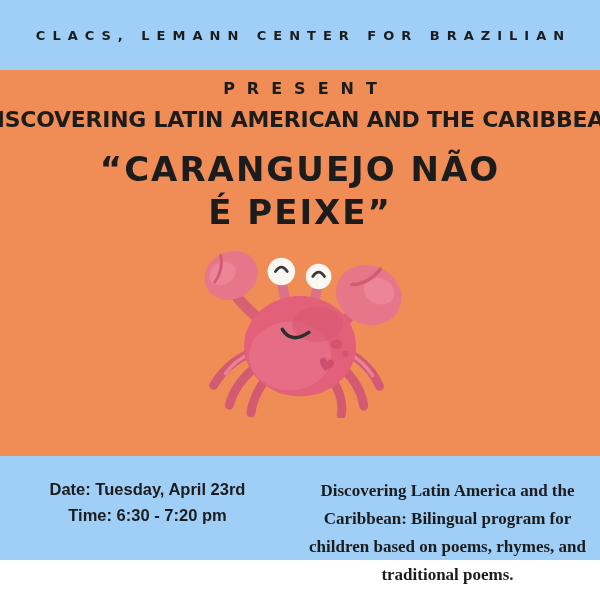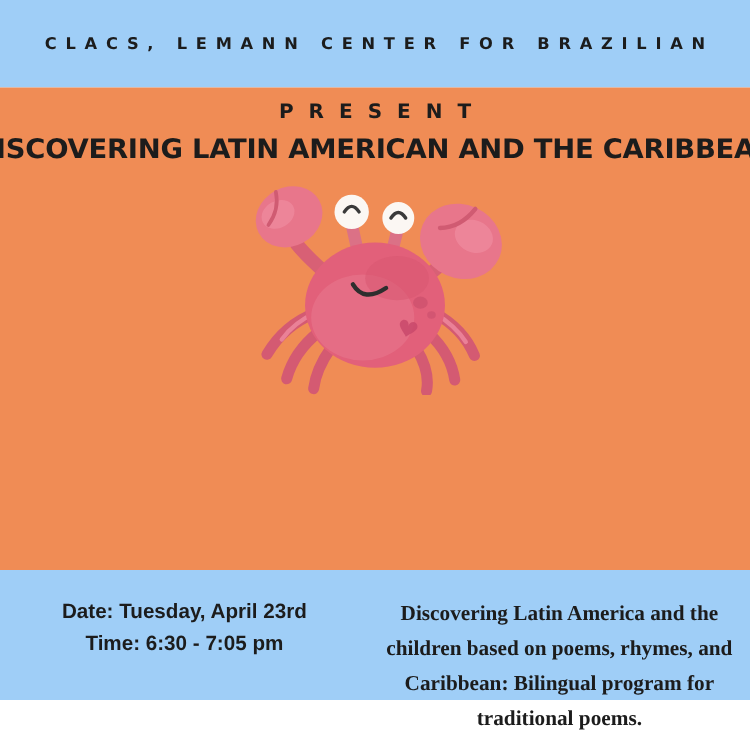--- a/index.html
+++ b/index.html
@@ -71,20 +71,24 @@
 
 <div class="flyer">
 
   <div class="band-top">
     <div class="org-line">CLACS, LEMANN CENTER FOR BRAZILIAN</div>
   </div>
 
   <div class="band-main">
     <div class="present-label">PRESENT</div>
     <div class="program-title">DISCOVERING LATIN AMERICAN AND THE CARIBBEAN</div>
+    <div class="quote">
+      <div>“CARANGUEJO NÃO</div>
+      <div>É PEIXE”</div>
+    </div>
 
     <div class="crab-wrap">
       <svg width="216" height="182" viewBox="0 0 220 185">
 
         <path d="M62 118 Q 36 128 22 152" stroke="#d45a72" stroke-width="9" fill="none" stroke-linecap="round"></path>
         <path d="M64 134 Q 44 150 38 172" stroke="#d45a72" stroke-width="9" fill="none" stroke-linecap="round"></path>
         <path d="M74 147 Q 62 164 60 180" stroke="#d45a72" stroke-width="9" fill="none" stroke-linecap="round"></path>
 
         <path d="M158 118 Q 182 131 191 153" stroke="#d45a72" stroke-width="9" fill="none" stroke-linecap="round"></path>
         <path d="M154 135 Q 172 152 175 173" stroke="#d45a72" stroke-width="9" fill="none" stroke-linecap="round"></path>
@@ -127,23 +131,23 @@
         <path d="M123 41 Q 129 32 135 41" stroke="#3a3a3a" stroke-width="2.8" fill="none" stroke-linecap="round"></path>
 
         <path d="M92 95 Q 101 110 119 98" stroke="#2e2e2e" stroke-width="3.6" fill="none" stroke-linecap="round"></path>
       </svg>
     </div>
   </div>
 
   <div class="band-bottom">
     <div class="details">
       <div class="line">Date: Tuesday, April 23rd</div>
-      <div class="line">Time: 6:30 - 7:05 pm</div>
+      <div class="line">Time: 6:30 - 7:20 pm</div>
     </div>
     <div class="description">
       <div class="line">Discovering Latin America and the</div>
+      <div class="line">Caribbean: Bilingual program for</div>
       <div class="line">children based on poems, rhymes, and</div>
-      <div class="line">Caribbean: Bilingual program for</div>
       <div class="line">traditional poems.</div>
     </div>
   </div>
 
 </div>
 
 </body></html>

